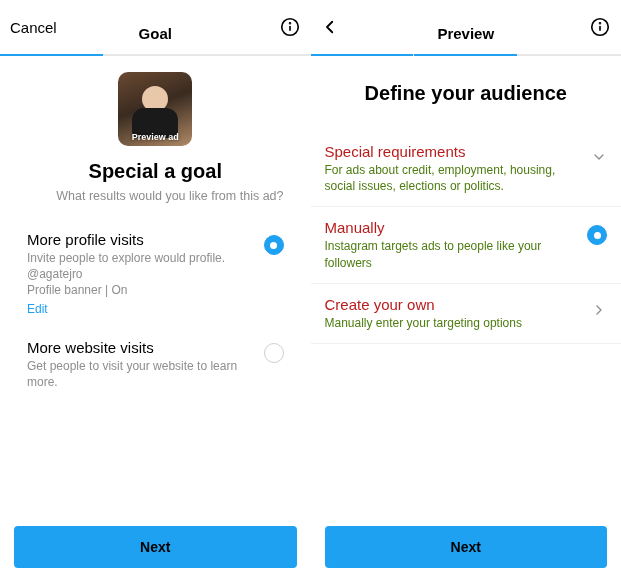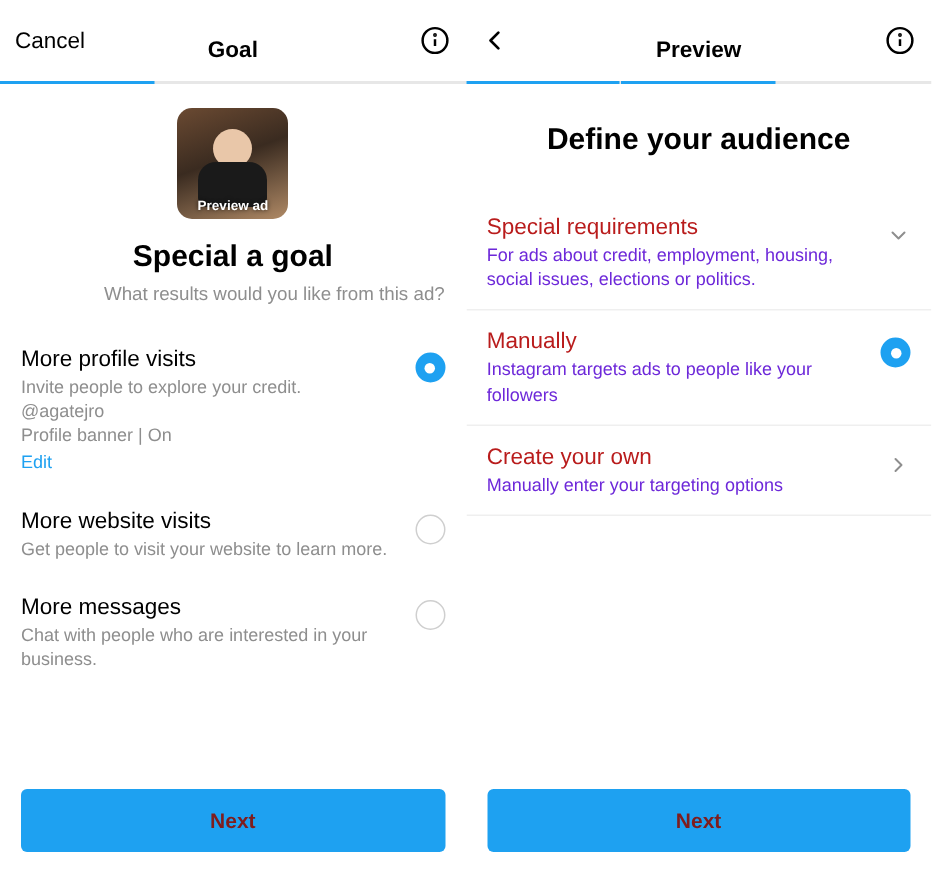--- a/index.html
+++ b/index.html
@@ -55,21 +55,21 @@
     display: flex;
   }
   .progress .seg {
     flex: 1;
     margin-right: 1px;
   }
   .progress .seg.active { background: #1ea1f1; }
   .content {
     flex: 1;
     overflow: hidden;
-    padding: 0 14px;
+    padding: 0 27px;
     display: flex;
     flex-direction: column;
   }
   .preview-wrap {
     display: flex;
     justify-content: center;
     margin-top: 16px;
   }
   .preview {
     width: 74px; height: 74px;
@@ -130,40 +130,40 @@
     content:""; width:7px;height:7px;border-radius:50%;background:#fff;
   }
   .chevron {
     width:16px;height:16px;flex-shrink:0;margin-top:6px;
   }
   .footer {
     padding: 10px 14px 14px 14px;
   }
   .next-btn {
     background:#1ea1f1;
-    color:#7f1d1d;
+    color:#000000;
     font-weight:600;
     font-size:14px;
     text-align:center;
     height:42px;
     border-radius:4px;
     display:flex;align-items:center;justify-content:center;
   }
   
   .s2 .content { padding:0; }
   .s2 h2.title { margin-top:26px; font-size:20px;}
   .s2 .group { margin-top:26px; }
   .row {
     padding:12px 14px;
     display:flex; align-items:flex-start; gap:10px;
     border-bottom:1px solid #efefef;
   }
   .row .txt{flex:1;}
   .row-title{font-size:15px;font-weight:500;color:#b91c1c;margin-bottom:2px;}
-  .row-desc{font-size:12px;color:#6d28d9;line-height:1.35;}
+  .row-desc{font-size:12px;color:#4d7c0f;line-height:1.35;}
 </style>
 </head>
 <body>
 
 <div class="screen s1">
   <div class="nav">
     <div class="nav-left">Cancel</div>
     <div class="nav-title">Goal</div>
     <div class="nav-right">
       <svg class="info-icon" viewBox="0 0 24 24" fill="none" stroke="#000" stroke-width="1.8">
@@ -186,43 +186,36 @@
           <div class="body"></div>
         <div class="label">Preview ad</div>
       </div>
     </div>
     <h2 class="title">Special a goal</h2>
     <div class="subtitle">What results would you like from this ad?</div>
 
     <div class="option">
       <div class="txt">
         <div class="opt-title">More profile visits</div>
-        <div class="opt-desc">Invite people to explore your credit.</div>
+        <div class="opt-desc">Invite people to explore would profile.</div>
         <div class="opt-meta">@agatejro</div>
         <div class="opt-meta">Profile banner | On</div>
         <span class="opt-edit">Edit</span>
       </div>
       <div class="radio selected"></div>
     </div>
 
     <div class="option">
       <div class="txt">
         <div class="opt-title">More website visits</div>
         <div class="opt-desc">Get people to visit your website to learn more.</div>
       </div>
       <div class="radio"></div>
     </div>
 
-    <div class="option">
-      <div class="txt">
-        <div class="opt-title">More messages</div>
-        <div class="opt-desc">Chat with people who are interested in your business.</div>
-      </div>
-      <div class="radio"></div>
-    </div>
   </div>
 
   <div class="footer">
     <div class="next-btn">Next</div>
   </div>
 </div>
 
 <div class="screen s2">
   <div class="nav">
     <div class="nav-left">

